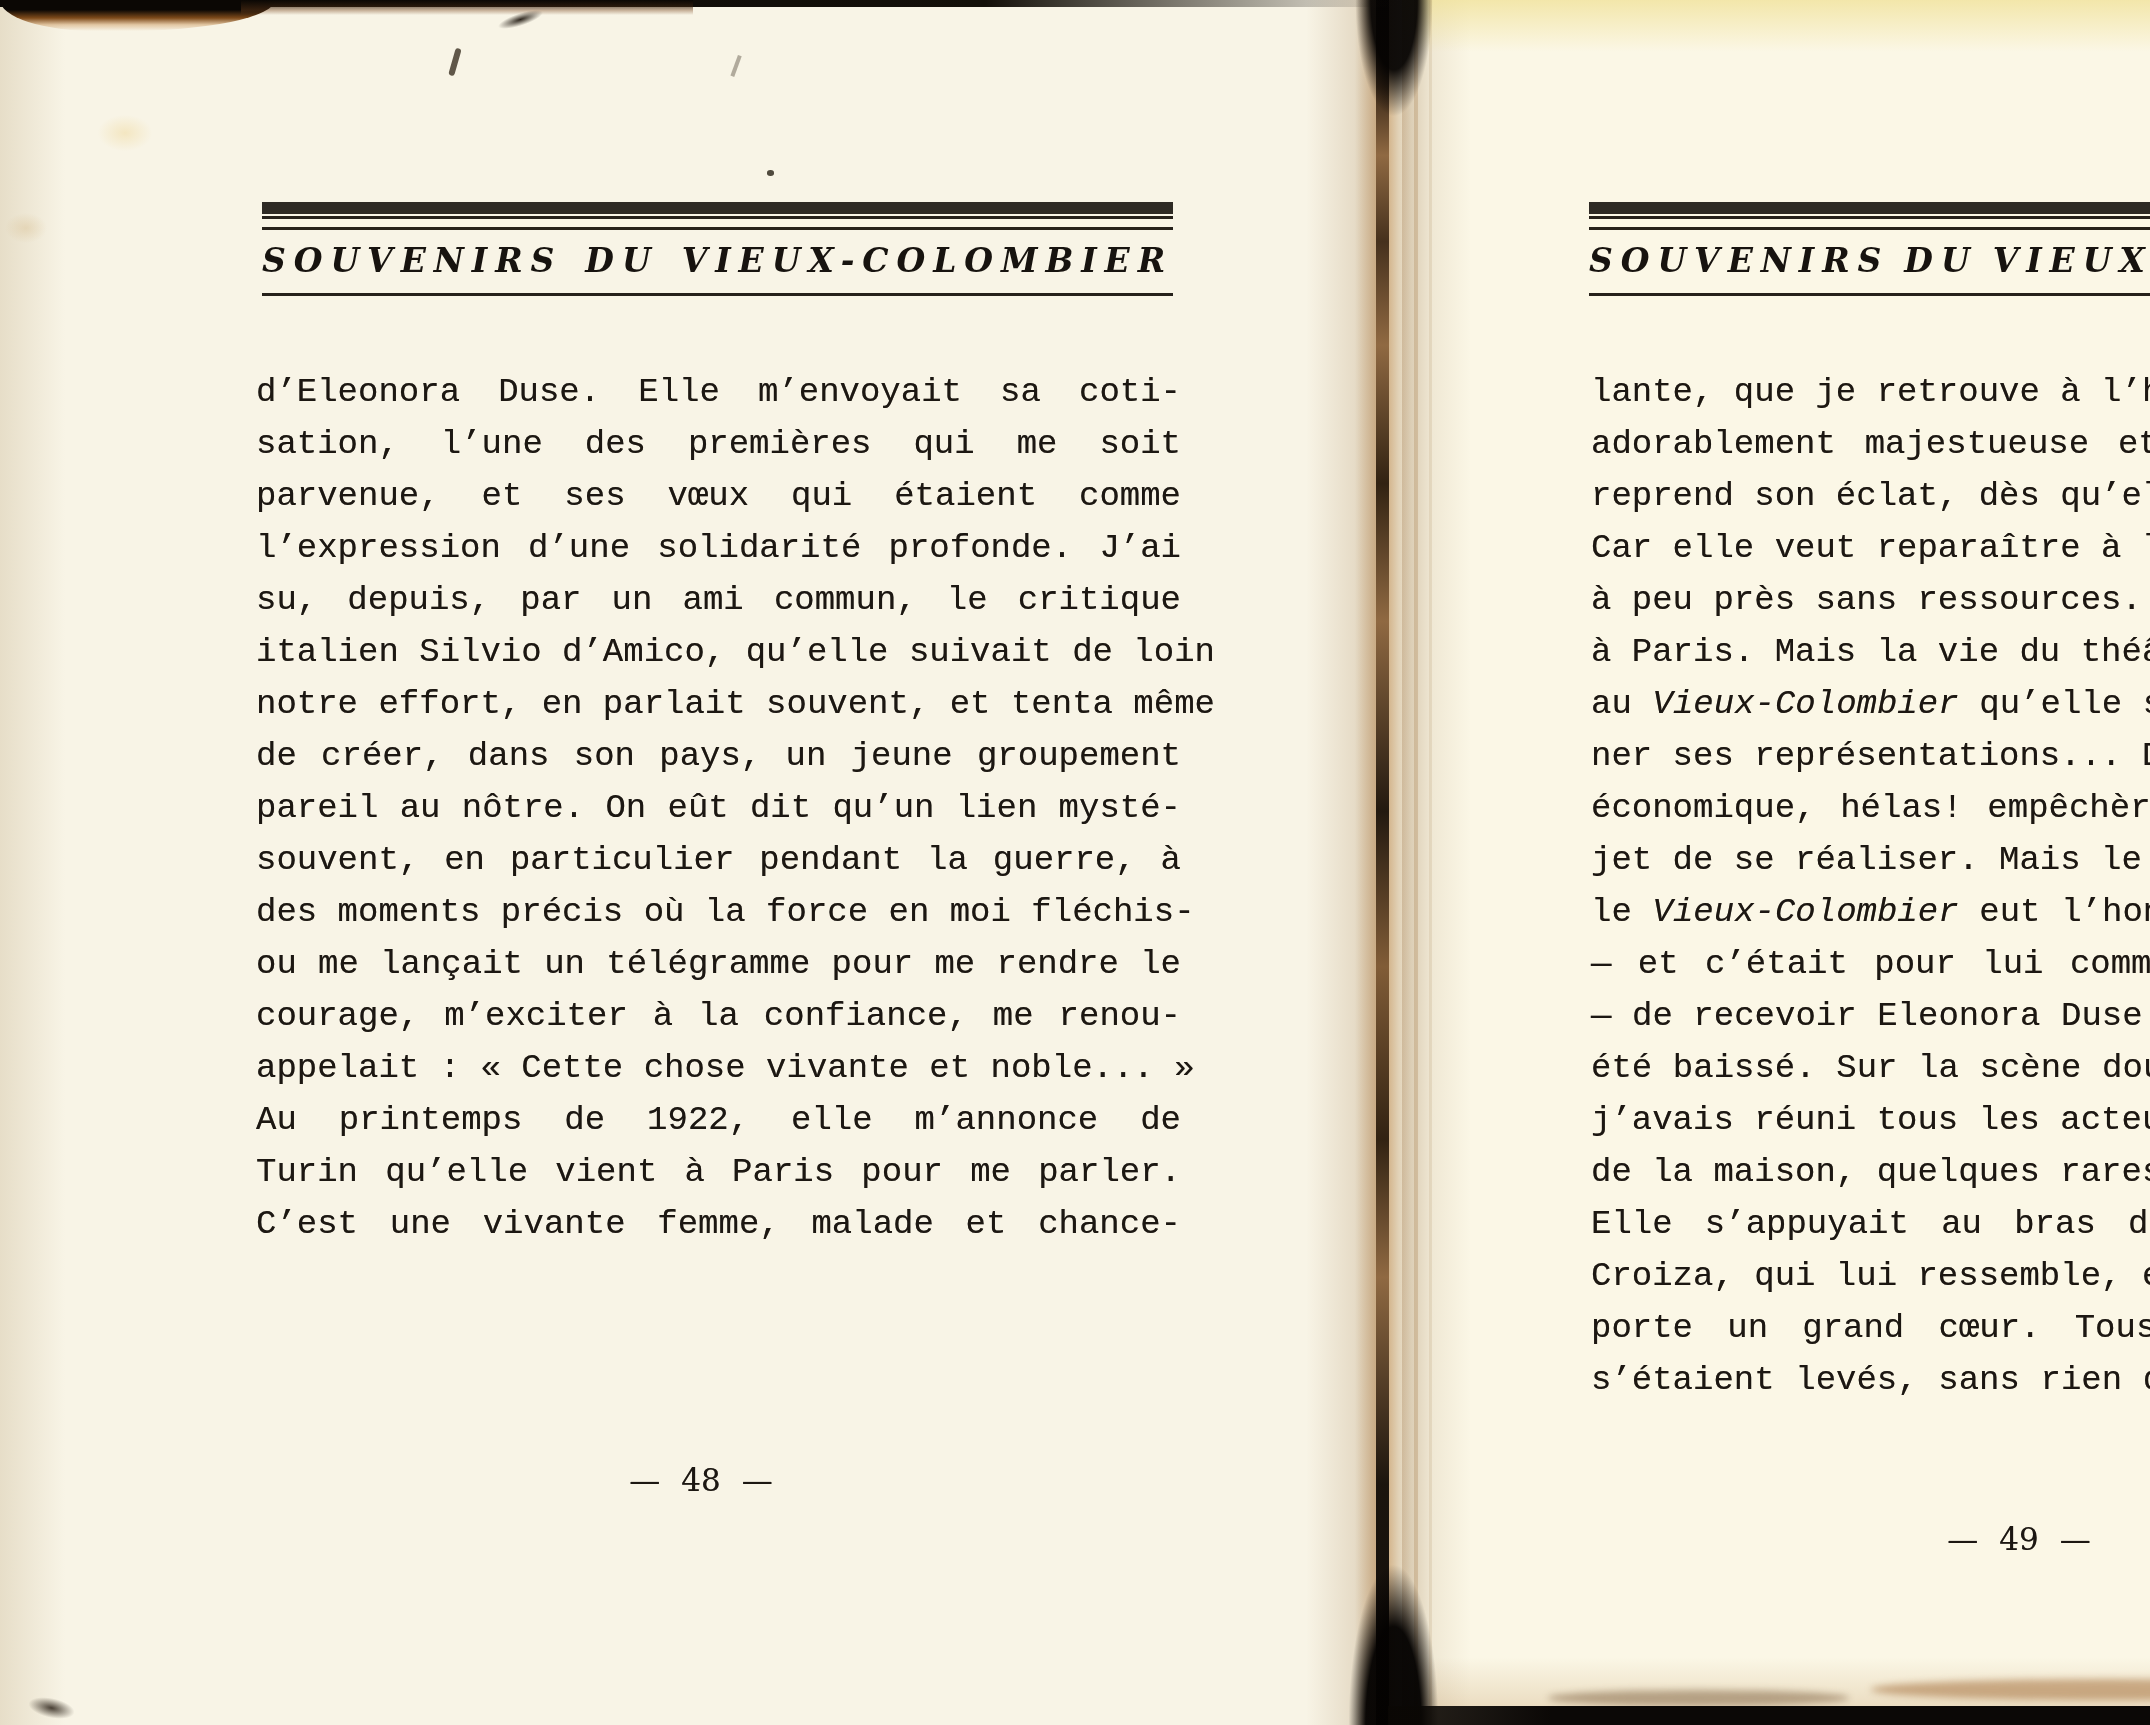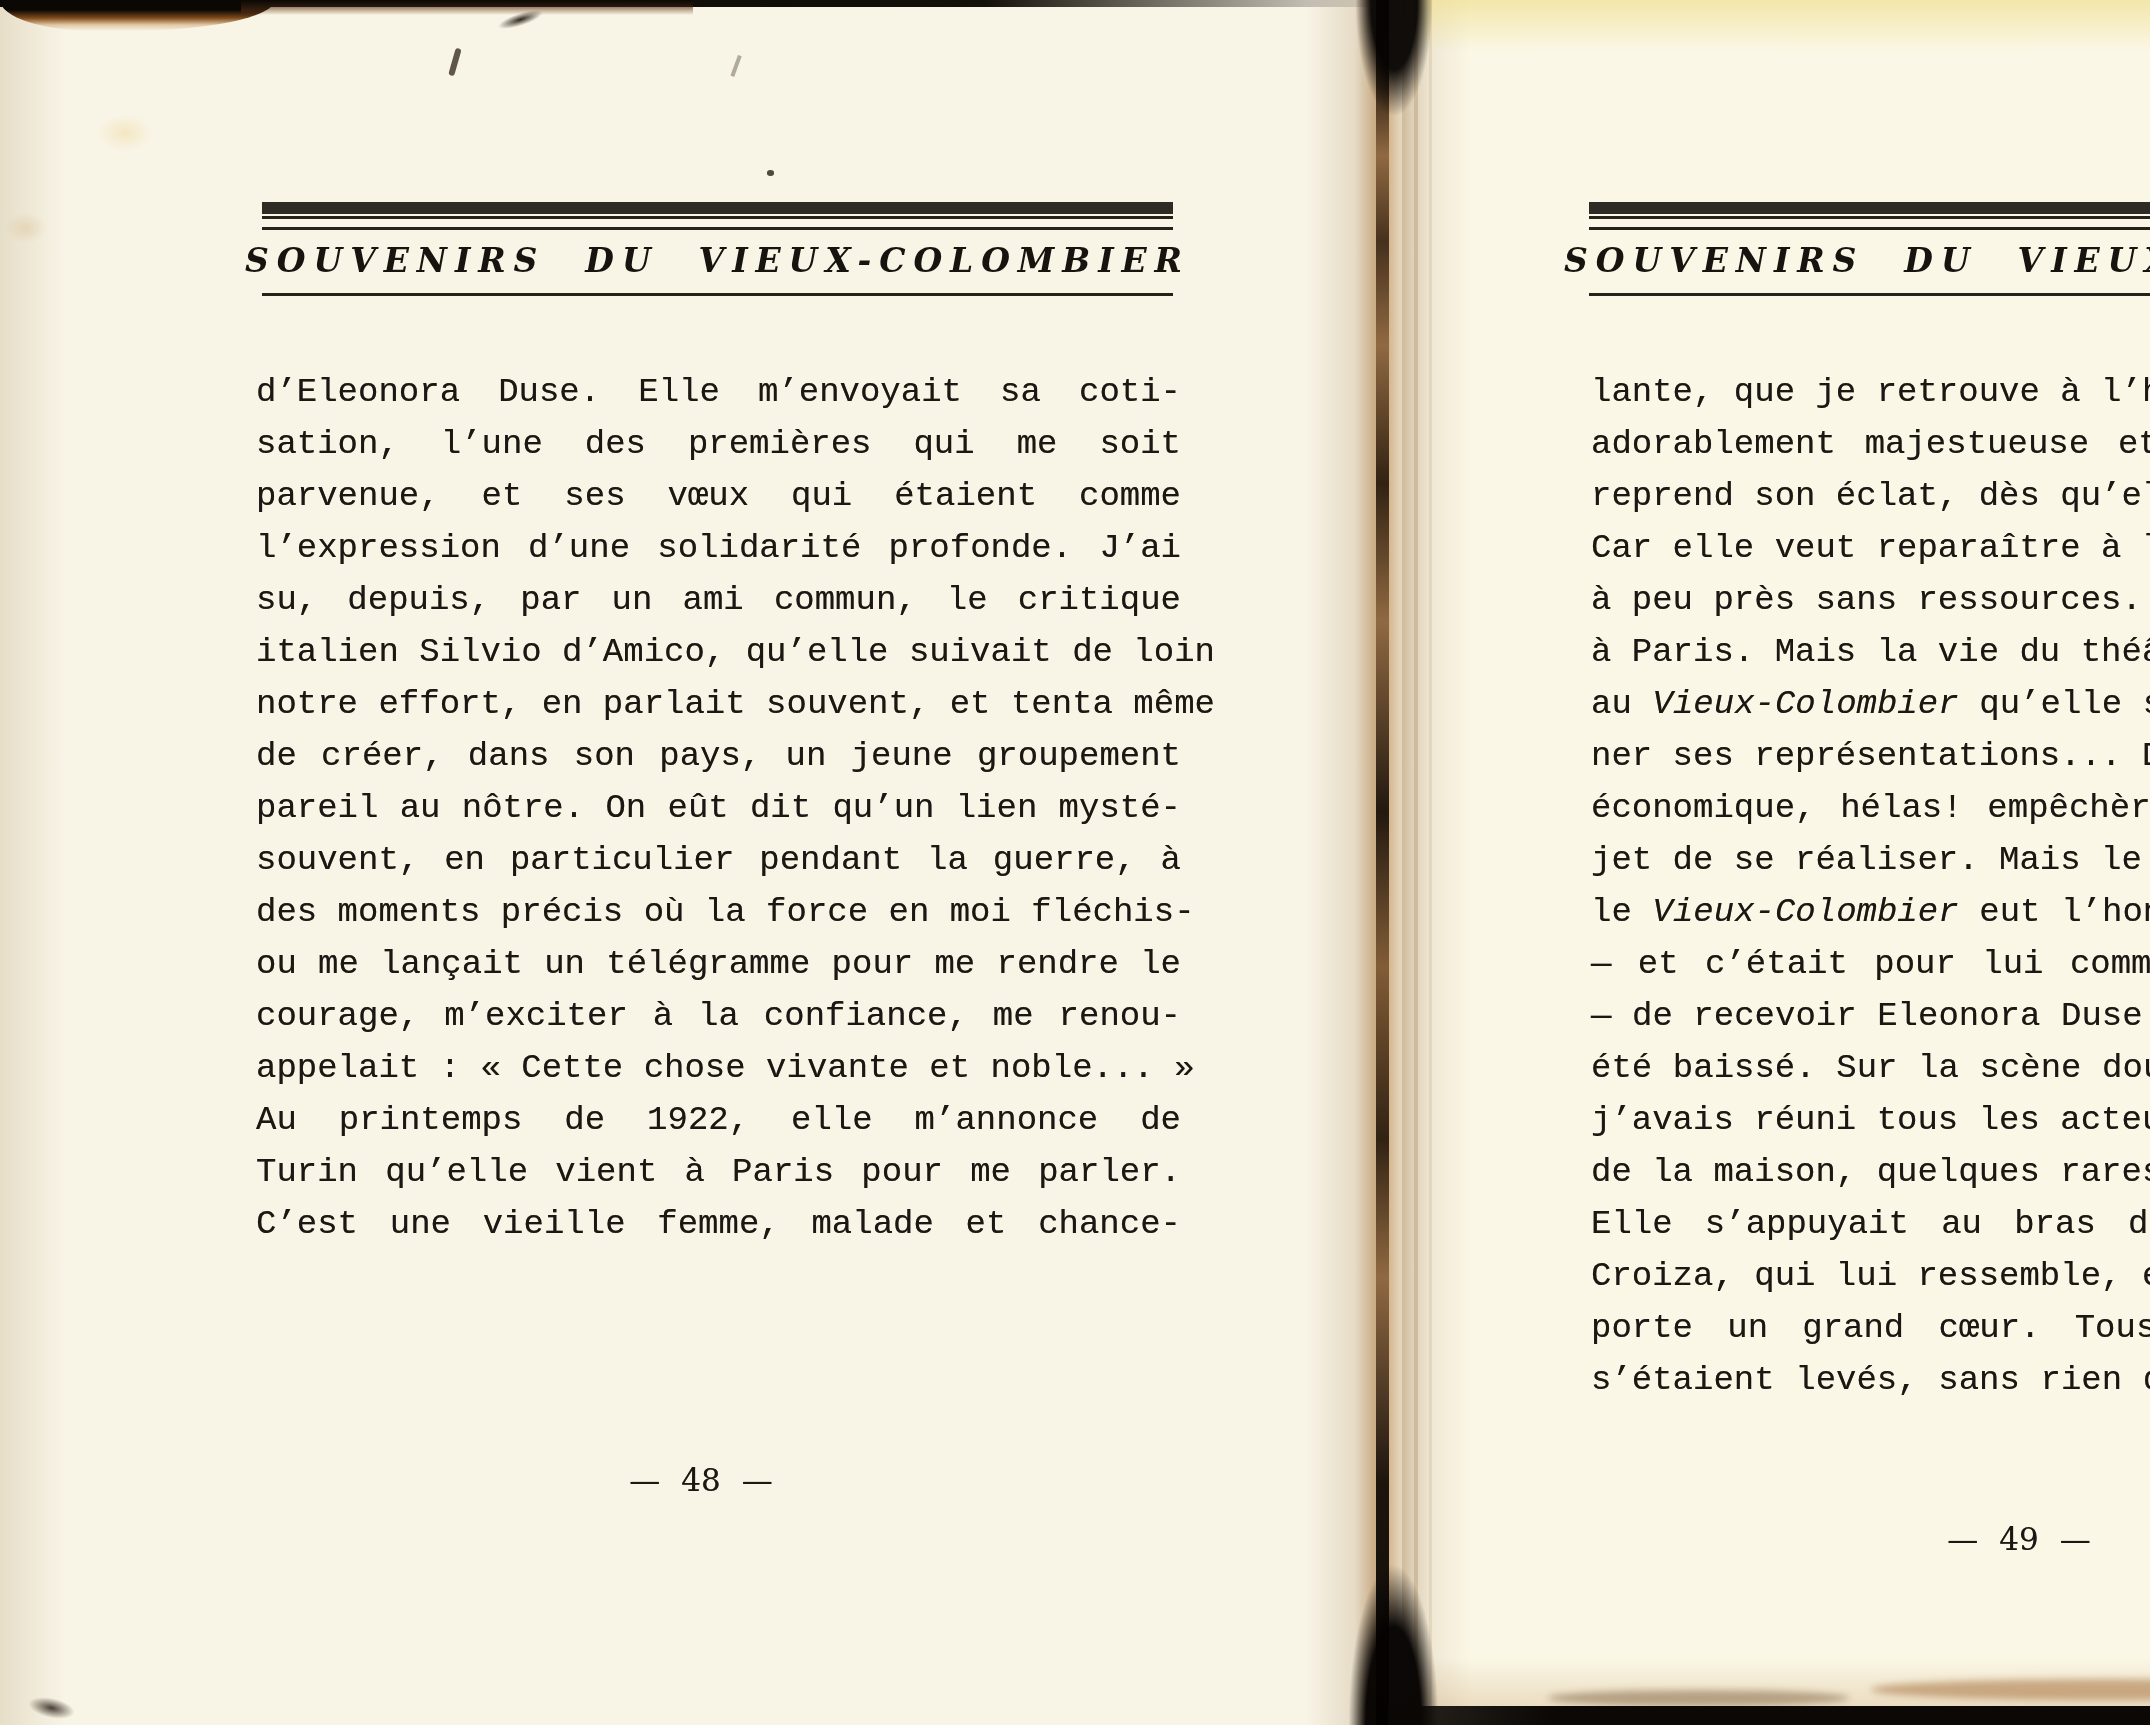--- a/index.html
+++ b/index.html
@@ -24,22 +24,22 @@
       linear-gradient(90deg, rgba(140,100,55,.35) 0, rgba(140,100,55,.10) 30px, rgba(140,100,55,0) 69px),
       linear-gradient(0deg, rgba(170,115,45,.28) 0, rgba(170,115,45,0) 69px),
       radial-gradient(30px 19.4px at 1204px 82px, rgba(235,210,120,.45), transparent 70%);}
 
   
   .running-head{position:absolute;}
   .running-head .rule-thick{position:absolute;left:0;top:0;width:100%;height:12px;background:#2e2a24;}
   .running-head .rule-a{position:absolute;left:0;top:14px;width:100%;height:3.4px;background:var(--rule);}
   .running-head .rule-b{position:absolute;left:0;top:24.5px;width:100%;height:3px;background:var(--rule);}
   .running-head .rule-under{position:absolute;left:0;top:91px;width:100%;height:3px;background:var(--rule);}
-  .head-title{position:absolute;left:0;top:41px;width:100%;display:flex;justify-content:center;
-      font-style:italic;font-weight:700;font-size:33px;line-height:36px;color:#17130f;gap:40px;}
+  .head-title{position:absolute;left:0;top:41px;width:100%;display:flex;justify-content:space-between;
+      font-style:italic;font-weight:700;font-size:33px;line-height:36px;color:#17130f;}
   .head-word{letter-spacing:.24em;white-space:nowrap;}
   .rh-left{left:262px;top:202px;width:911px;}
   .rh-right{left:187px;top:202px;width:895px;}
 
   
   .body-text{position:absolute;color:var(--ink);font-size:34px;line-height:52px;
       text-shadow:0 0 0.5px rgba(20,15,10,.55);}
   .bt-left{left:256px;top:366px;width:925px;}
   .bt-right{left:189px;top:366px;width:899px;}
   .text-line{height:52px;text-align:justify;text-align-last:justify;white-space:nowrap;font-family:Liberation Mono, monospace;}
@@ -116,21 +116,21 @@
         <div class="text-line">notre effort, en parlait souvent, et tenta même</div>
         <div class="text-line">de créer, dans son pays, un jeune groupement</div>
         <div class="text-line">pareil au nôtre. On eût dit qu’un lien mysté-</div>
         <div class="text-line">souvent, en particulier pendant la guerre, à</div>
         <div class="text-line">des moments précis où la force en moi fléchis-</div>
         <div class="text-line">ou me lançait un télégramme pour me rendre le</div>
         <div class="text-line">courage, m’exciter à la confiance, me renou-</div>
         <div class="text-line">appelait : « Cette chose vivante et noble... »</div>
         <div class="text-line">Au printemps de 1922, elle m’annonce de</div>
         <div class="text-line">Turin qu’elle vient à Paris pour me parler.</div>
-        <div class="text-line">C’est une vieille femme, malade et chance-</div>
+        <div class="text-line">C’est une vivante femme, malade et chance-</div>
       </div>
 
     <div class="page-number pn-left">— 48 —</div>
 
     <div class="artifact speck-slash"></div>
     <div class="artifact speck-faint"></div>
     <div class="artifact speck-dot"></div>
   </div>
 
   <div class="page page-right">

